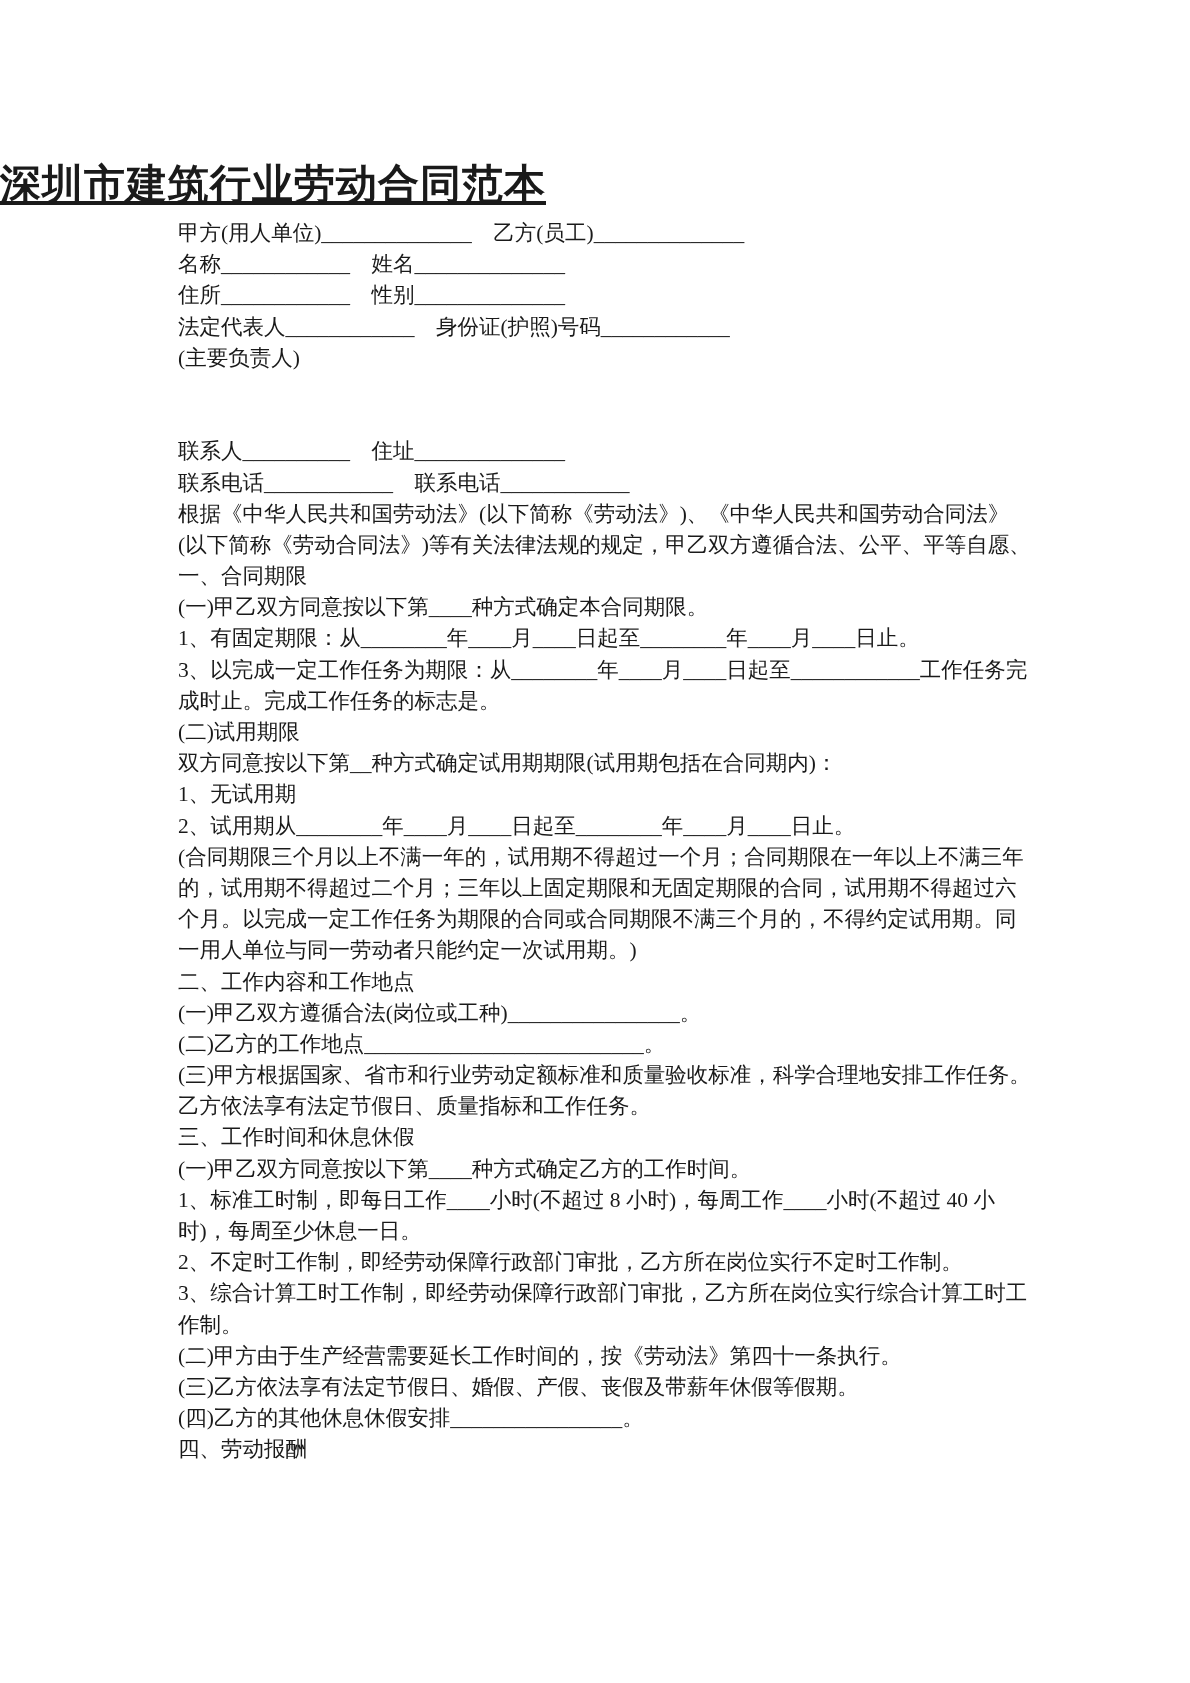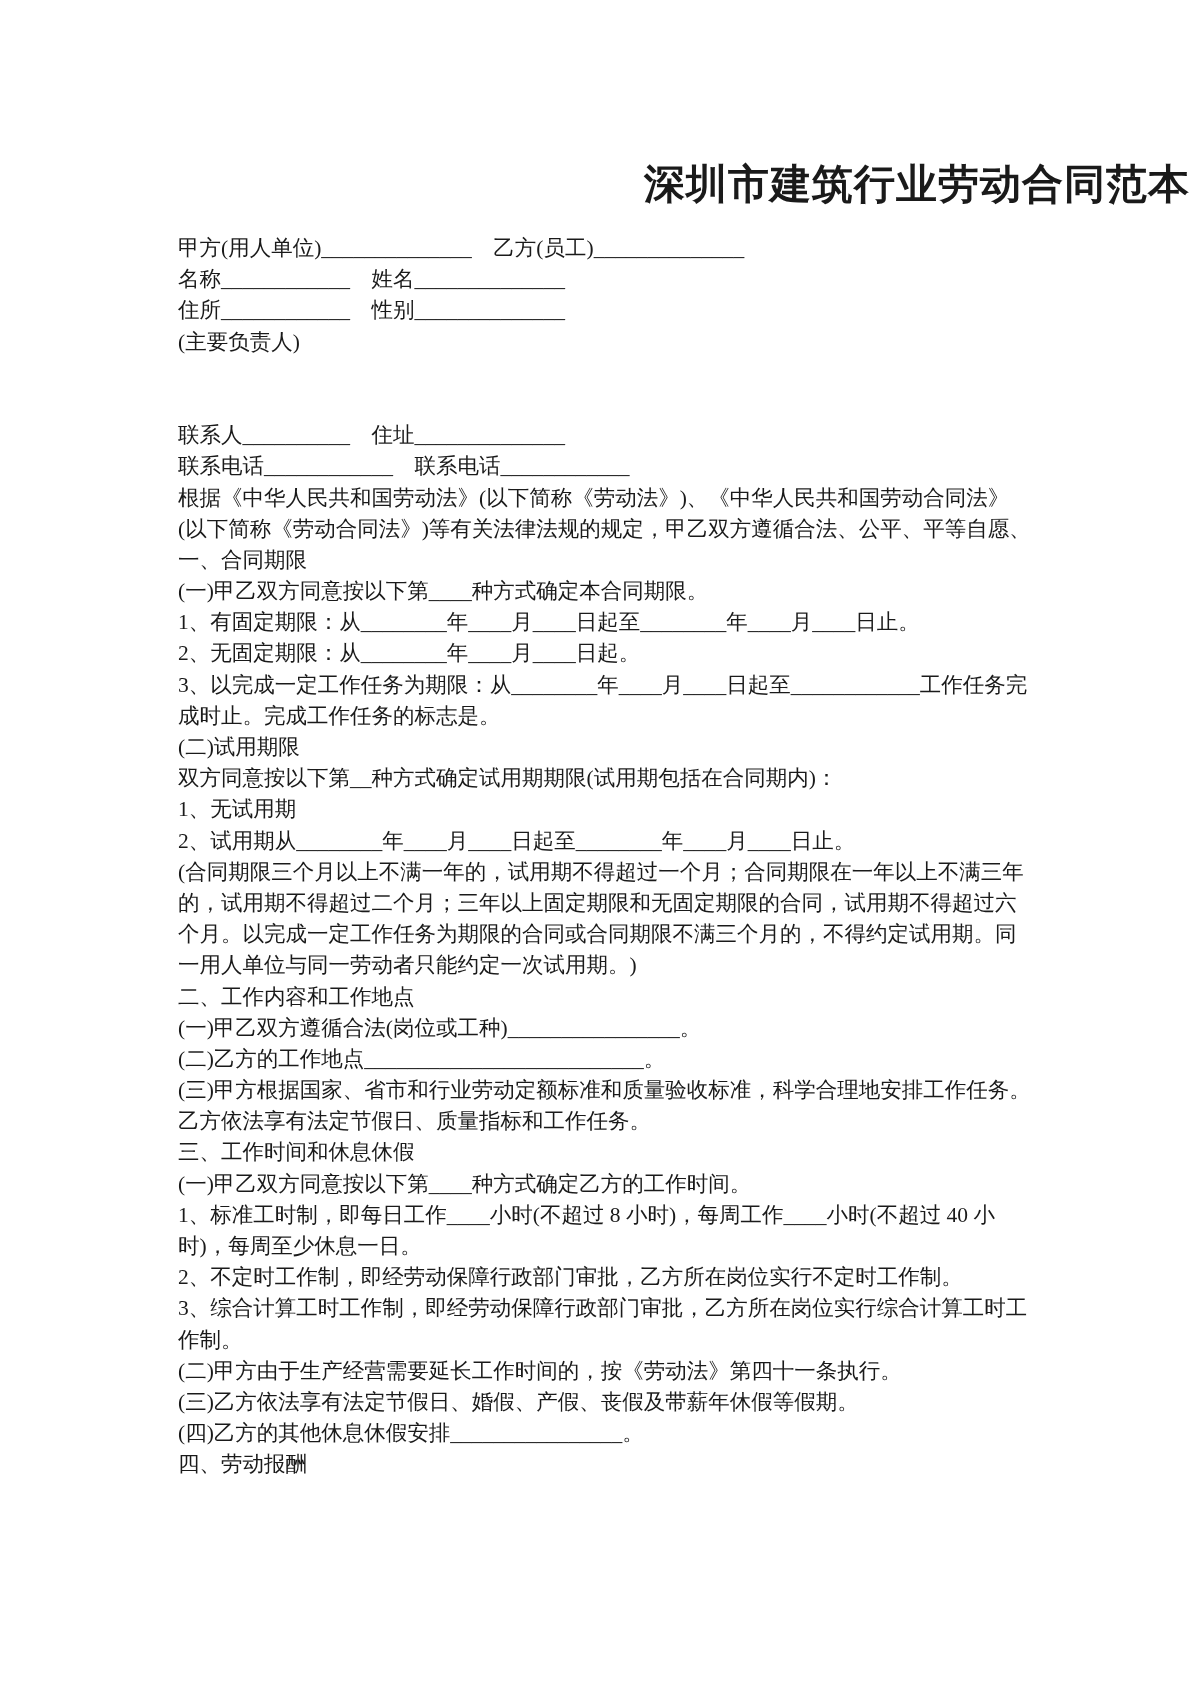--- a/index.html
+++ b/index.html
@@ -14,60 +14,61 @@
     background: var(--page-bg, #ffffff);
     color: var(--text-color, #1a1a1a);
     font-family: "Liberation Serif", "DejaVu Serif", serif;
     overflow: hidden;
   }
   .doc-title {
     position: absolute;
     top: 156px;
     left: 0;
     width: 100%;
-    text-align: right;
+    text-align: left;
     font-size: 41px;
     line-height: 56px;
     font-weight: bold;
     letter-spacing: 1px;
     white-space: pre;
+    text-decoration: underline;
   }
   .doc-body {
     position: absolute;
     left: 178px;
-    top: 233px;
+    top: 218px;
     width: 855px;
   }
   .doc-line {
     height: 31.2px;
     line-height: 31.2px;
     font-size: 21.5px;
     white-space: pre;
   }
 </style>
 </head>
 <body>
 
 <div class="page" style="--page-bg: #ffffff; --text-color: #1a1a1a;">
   <div class="doc-title">深圳市建筑行业劳动合同范本</div>
   <div class="doc-body" id="doc-body">
       <div class="doc-line">甲方(用人单位)______________　乙方(员工)______________</div>
       <div class="doc-line">名称____________　姓名______________</div>
       <div class="doc-line">住所____________　性别______________</div>
+      <div class="doc-line">法定代表人____________　身份证(护照)号码____________</div>
       <div class="doc-line">(主要负责人)</div>
       <div class="doc-line"></div>
       <div class="doc-line"></div>
       <div class="doc-line">联系人__________　住址______________</div>
       <div class="doc-line">联系电话____________　联系电话____________</div>
       <div class="doc-line">根据《中华人民共和国劳动法》(以下简称《劳动法》)、《中华人民共和国劳动合同法》</div>
       <div class="doc-line">(以下简称《劳动合同法》)等有关法律法规的规定，甲乙双方遵循合法、公平、平等自愿、</div>
       <div class="doc-line">一、合同期限</div>
       <div class="doc-line">(一)甲乙双方同意按以下第____种方式确定本合同期限。</div>
       <div class="doc-line">1、有固定期限：从________年____月____日起至________年____月____日止。</div>
-      <div class="doc-line">2、无固定期限：从________年____月____日起。</div>
       <div class="doc-line">3、以完成一定工作任务为期限：从________年____月____日起至____________工作任务完</div>
       <div class="doc-line">成时止。完成工作任务的标志是。</div>
       <div class="doc-line">(二)试用期限</div>
       <div class="doc-line">双方同意按以下第__种方式确定试用期期限(试用期包括在合同期内)：</div>
       <div class="doc-line">1、无试用期</div>
       <div class="doc-line">2、试用期从________年____月____日起至________年____月____日止。</div>
       <div class="doc-line">(合同期限三个月以上不满一年的，试用期不得超过一个月；合同期限在一年以上不满三年</div>
       <div class="doc-line">的，试用期不得超过二个月；三年以上固定期限和无固定期限的合同，试用期不得超过六</div>
       <div class="doc-line">个月。以完成一定工作任务为期限的合同或合同期限不满三个月的，不得约定试用期。同</div>
       <div class="doc-line">一用人单位与同一劳动者只能约定一次试用期。)</div>

